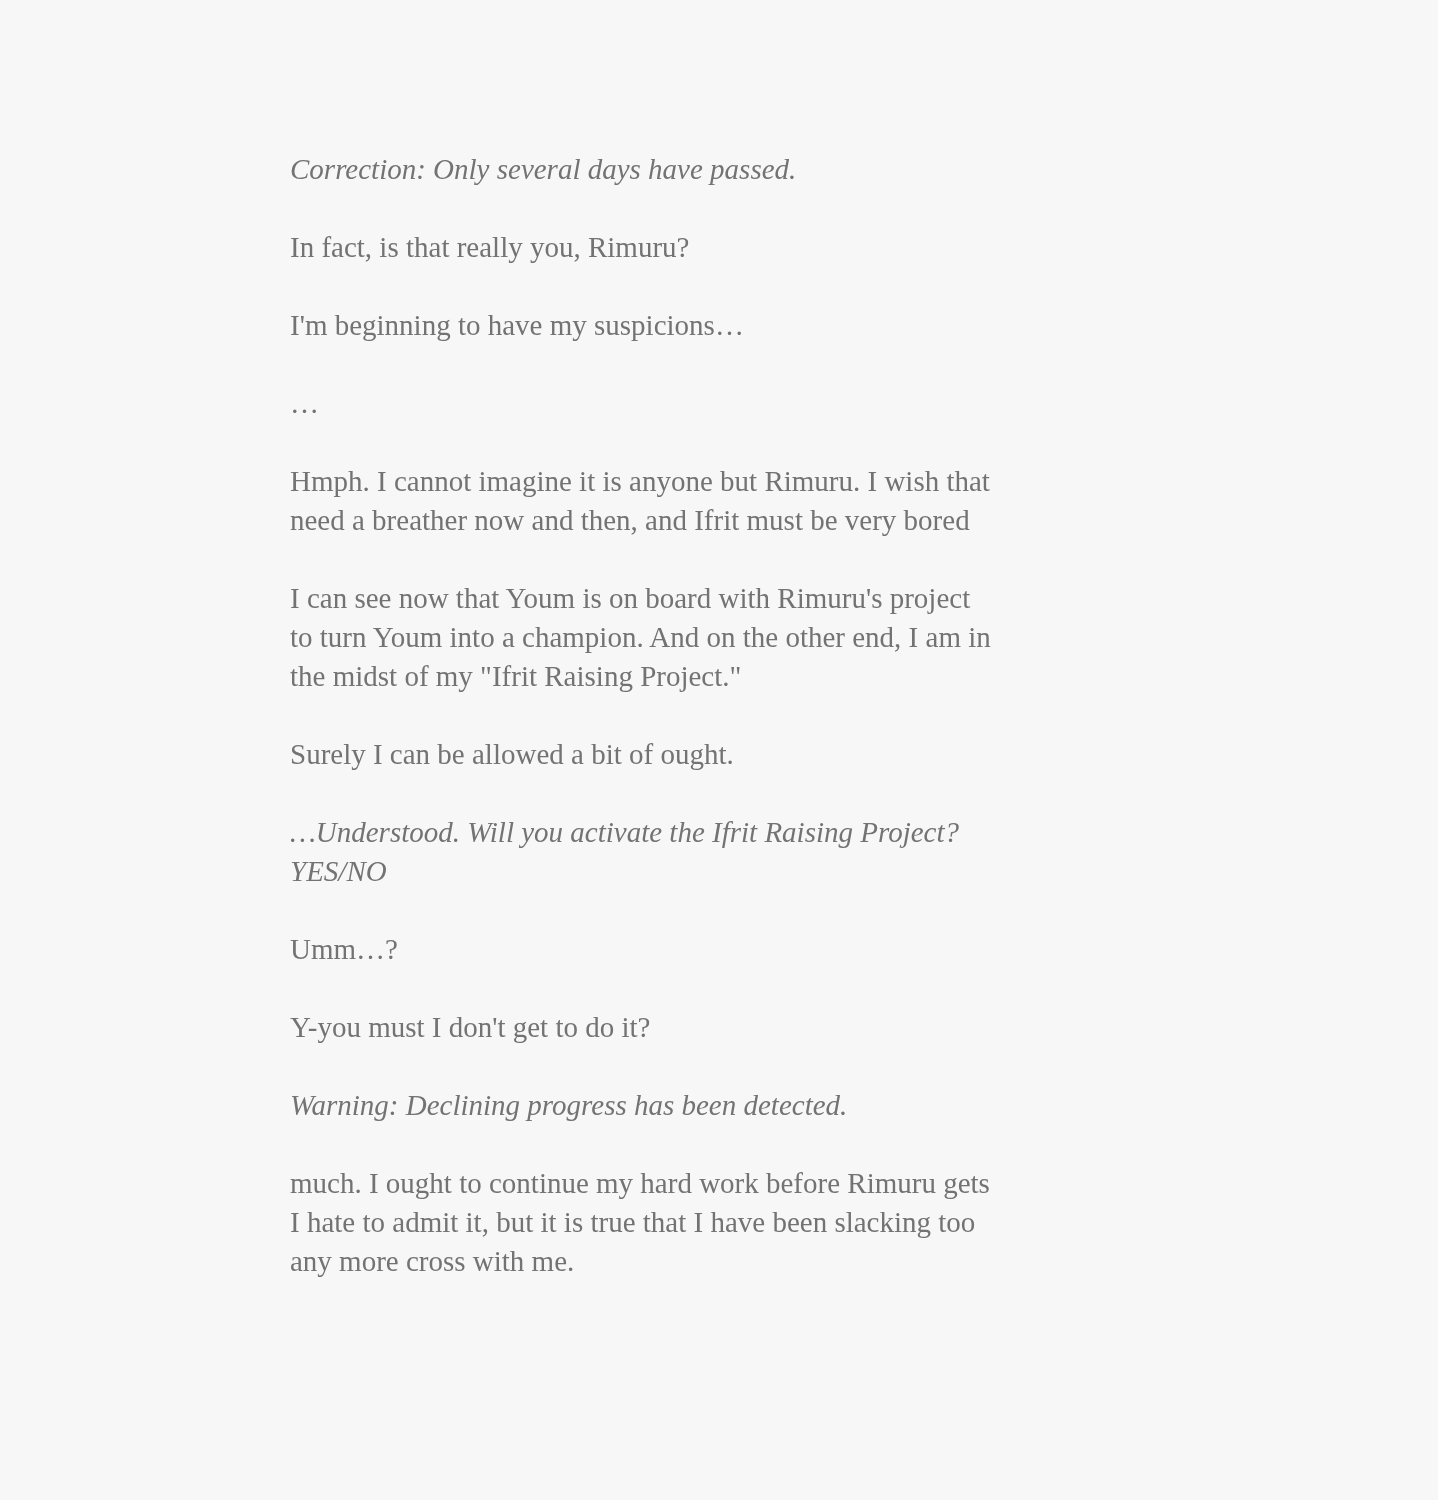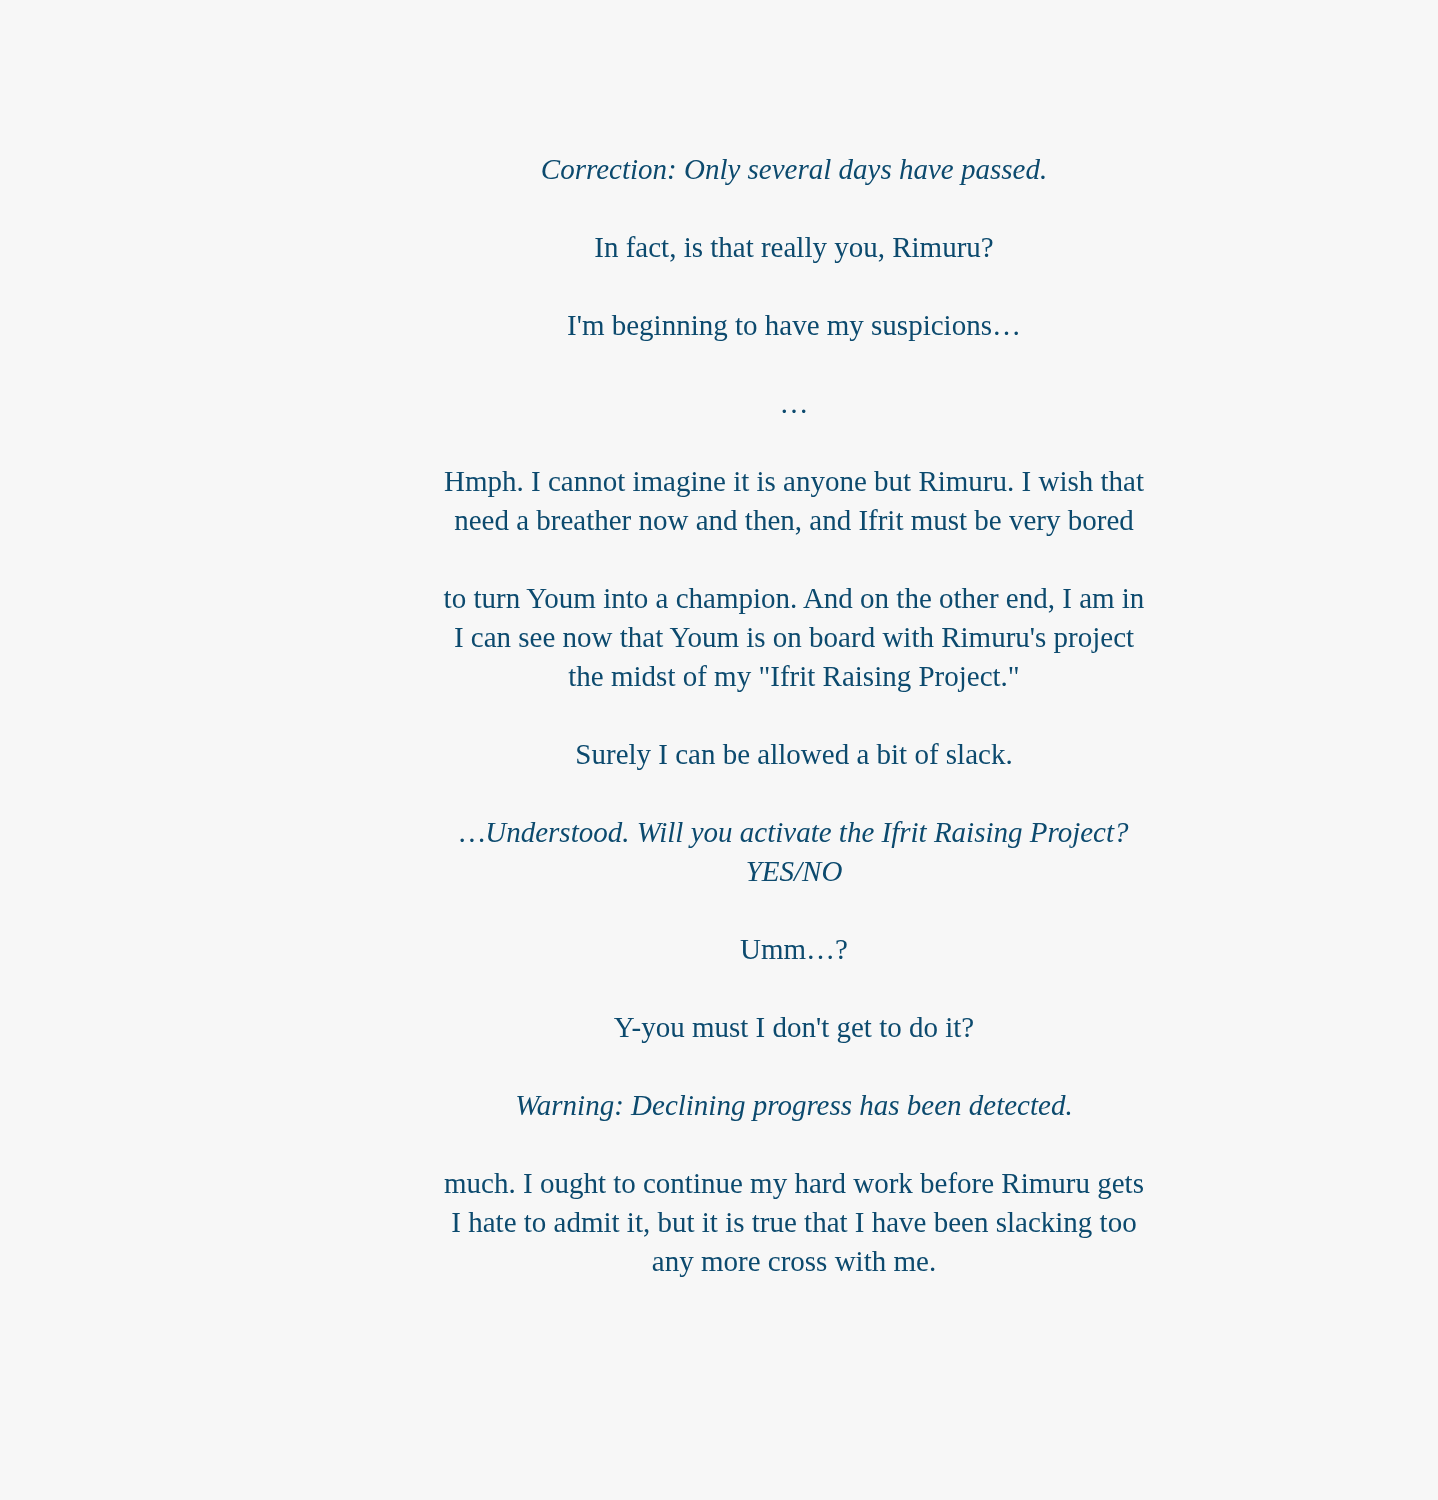--- a/index.html
+++ b/index.html
@@ -29,44 +29,44 @@
   .paragraph.italic {
     font-style: italic;
   }
   .text-line {
     white-space: pre;
   }
 </style>
 </head>
 <body style="background: rgb(247, 247, 247);">
 
-<div class="document-page" style="color: #0c4a6e; text-align: center;">
+<div class="document-page" style="color: #737373;">
     <div class="paragraph italic">
       <div class="text-line">Correction: Only several days have passed.</div>
     </div>
     <div class="paragraph">
       <div class="text-line">In fact, is that really you, Rimuru?</div>
     </div>
     <div class="paragraph">
       <div class="text-line">I'm beginning to have my suspicions…</div>
     </div>
     <div class="paragraph">
       <div class="text-line">…</div>
     </div>
     <div class="paragraph">
       <div class="text-line">Hmph. I cannot imagine it is anyone but Rimuru. I wish that</div>
       <div class="text-line">need a breather now and then, and Ifrit must be very bored</div>
     </div>
     <div class="paragraph">
+      <div class="text-line">I can see now that Youm is on board with Rimuru's project</div>
       <div class="text-line">to turn Youm into a champion. And on the other end, I am in</div>
-      <div class="text-line">I can see now that Youm is on board with Rimuru's project</div>
       <div class="text-line">the midst of my "Ifrit Raising Project."</div>
     </div>
     <div class="paragraph">
-      <div class="text-line">Surely I can be allowed a bit of slack.</div>
+      <div class="text-line">Surely I can be allowed a bit of ought.</div>
     </div>
     <div class="paragraph italic">
       <div class="text-line">…Understood. Will you activate the Ifrit Raising Project?</div>
       <div class="text-line">YES/NO</div>
     </div>
     <div class="paragraph">
       <div class="text-line">Umm…?</div>
     </div>
     <div class="paragraph">
       <div class="text-line">Y-you must I don't get to do it?</div>

